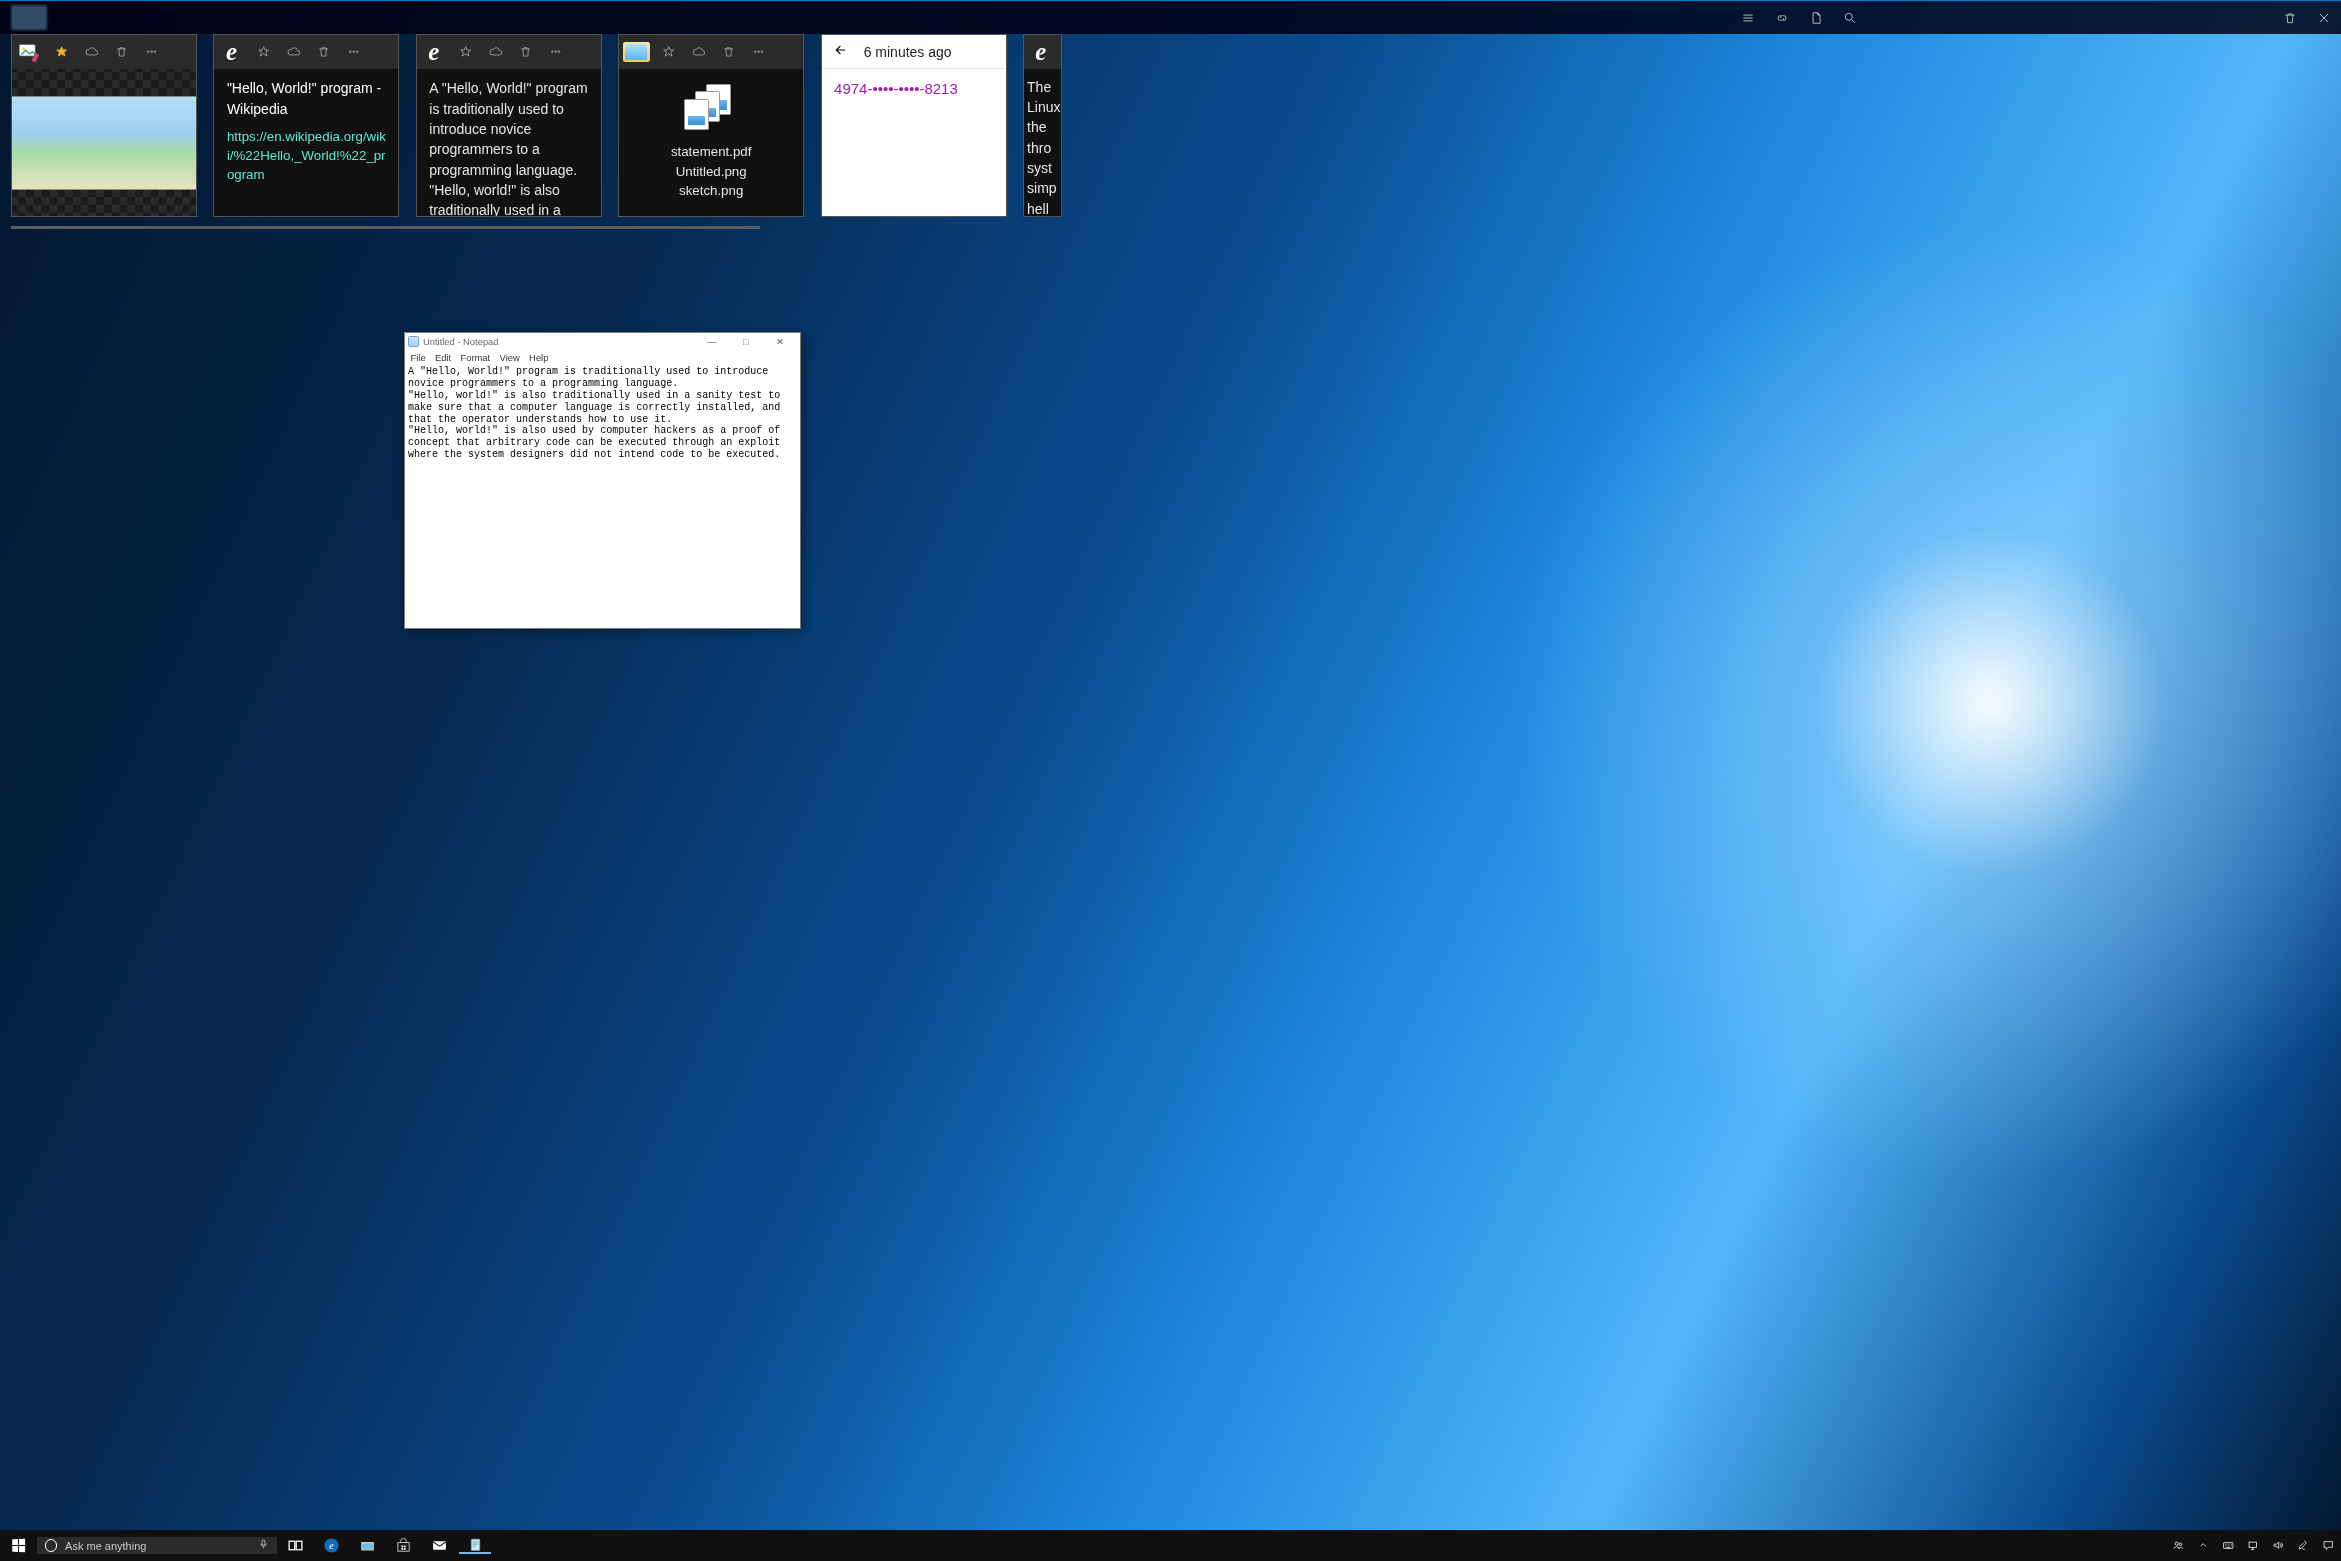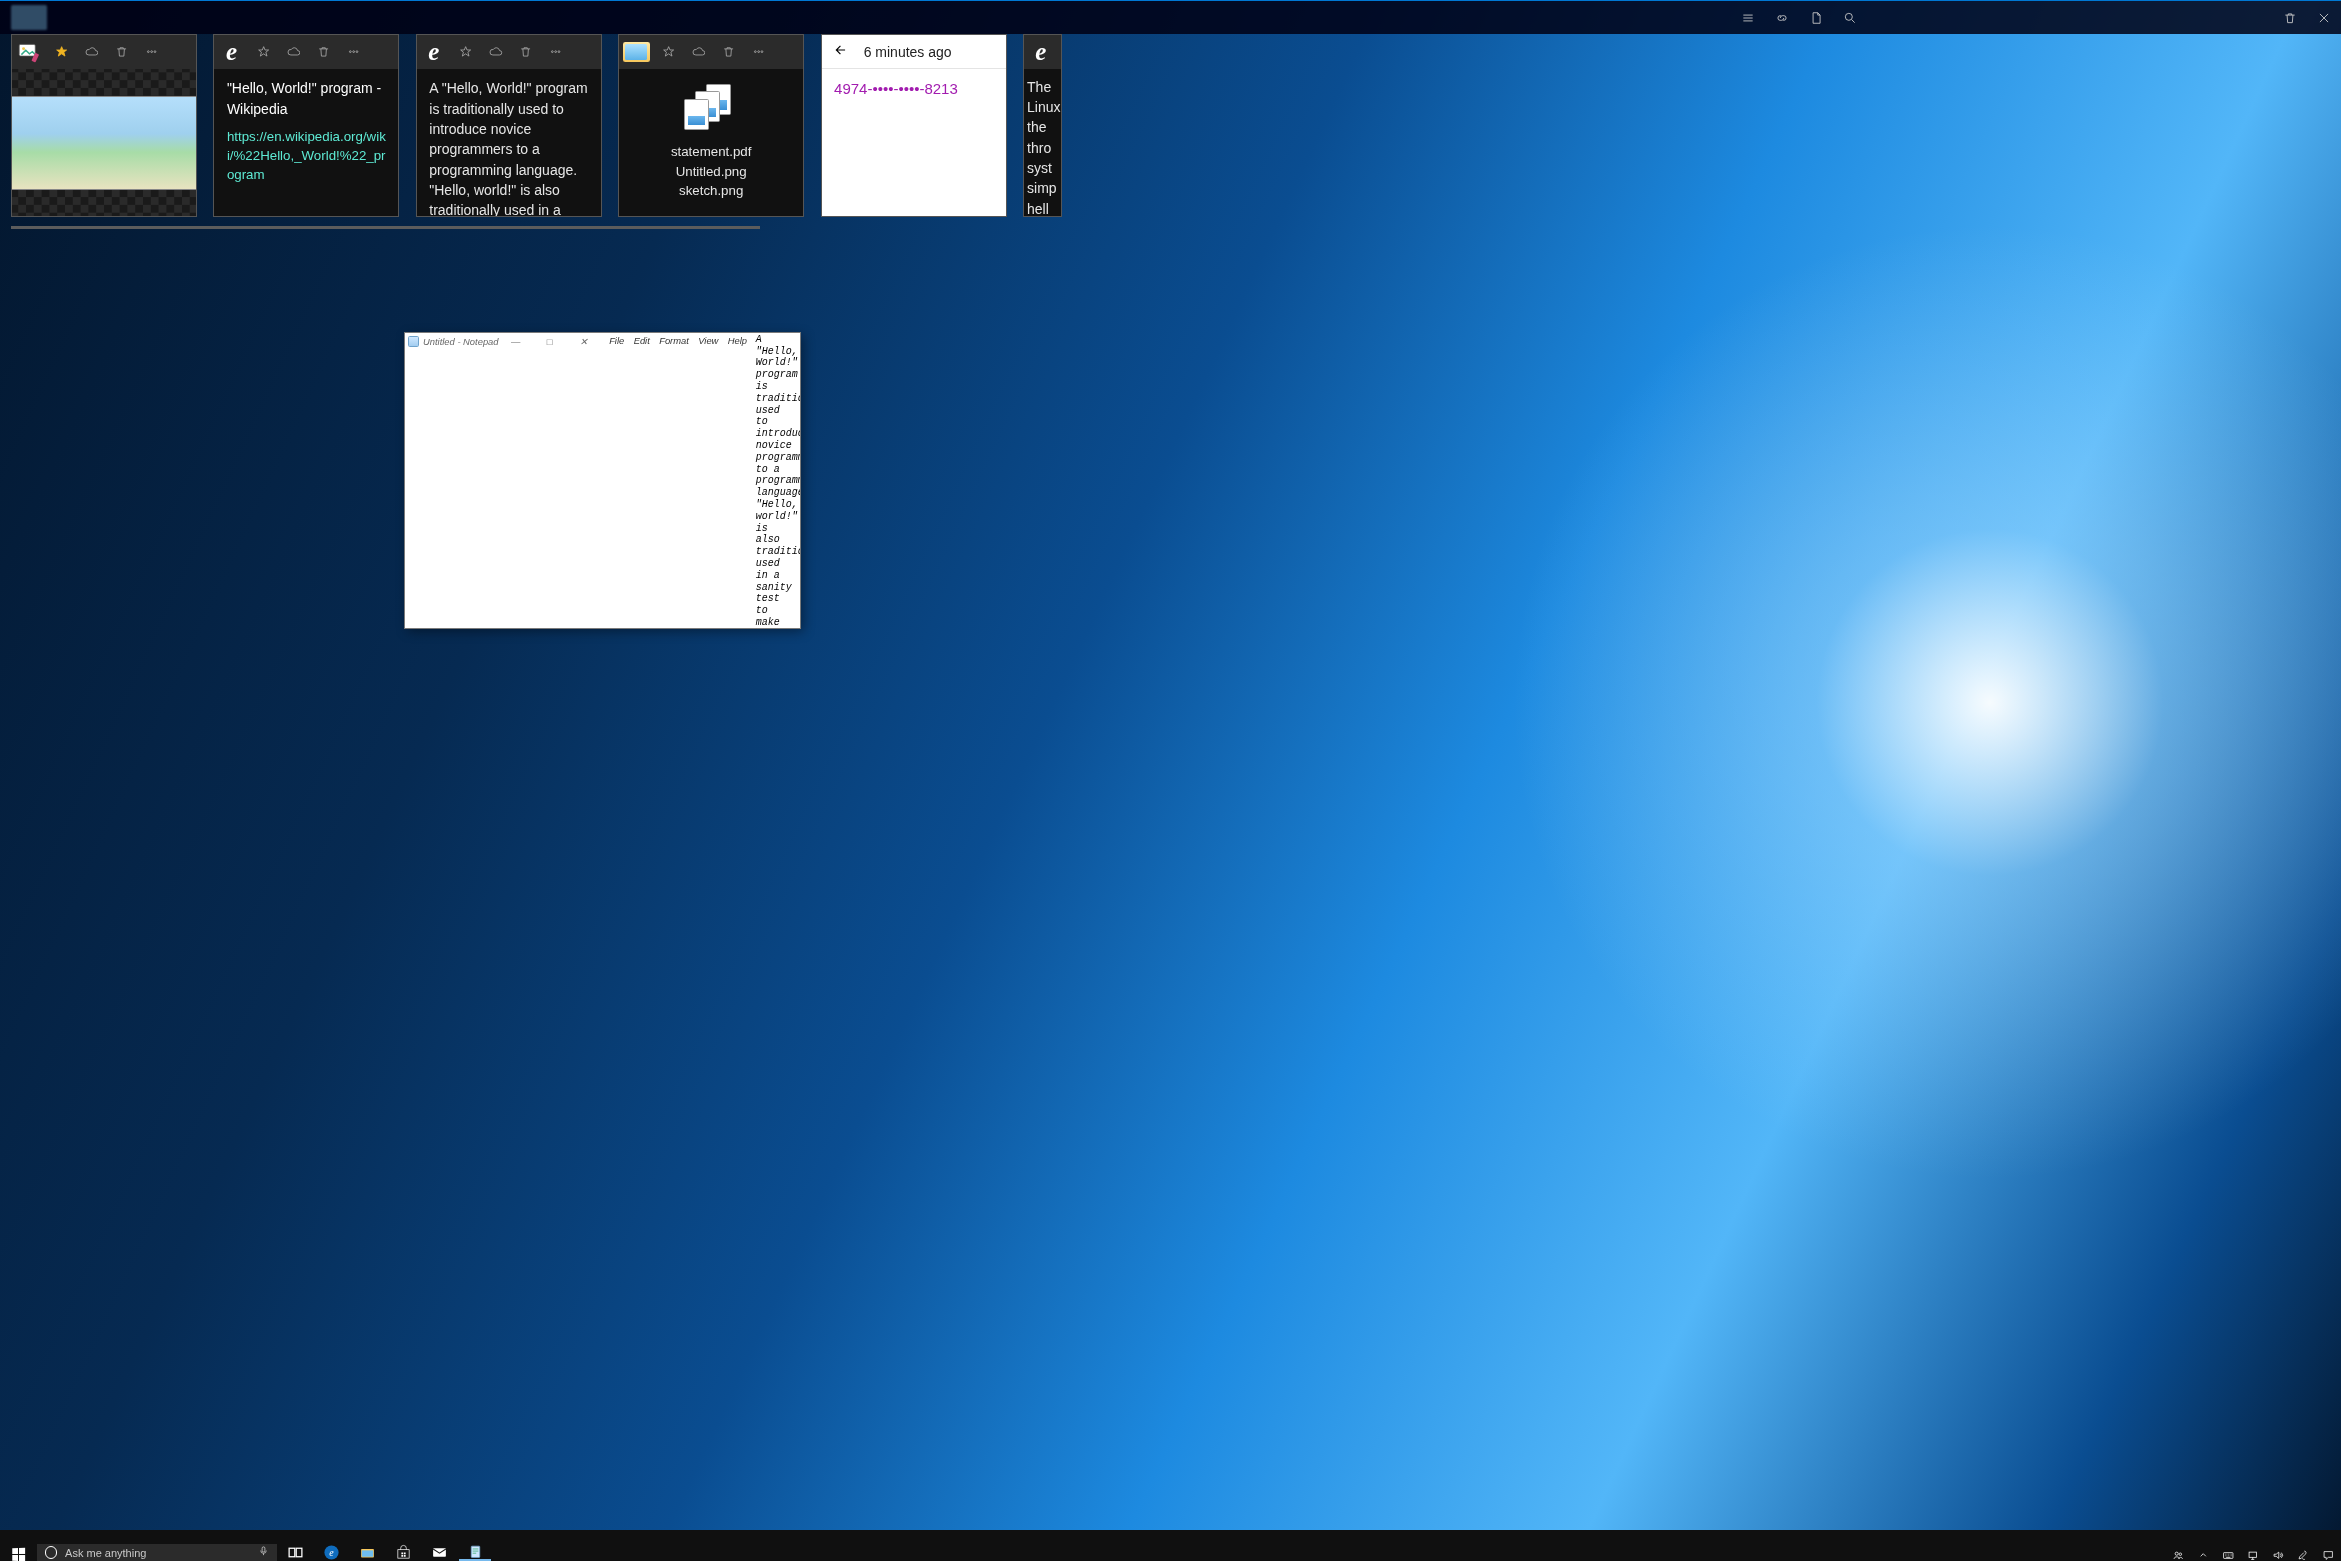--- a/index.html
+++ b/index.html
@@ -84,34 +84,34 @@
   .timeline-scroll {
     position:absolute; top:226px; left:11px; width:749px; height:3.1px;
     background:#5c5c5c;
   }
 
   
   .notepad {
     position:absolute; left:404px; top:332px; width:397px; height:297px;
     background:#fff; border:0.8px solid #7a7a7a;
     box-shadow: 3.1px 3.1px 11px rgba(0,0,0,0.4);
-    display:flex;flex-direction:row;font-style:italic;
+    display:flex;flex-direction:column;
   }
   .np-titlebar{height:17px;background:#fff;display:flex;align-items:center;padding:0 3.1px;font-size:9.4px;color:#666;}
   .np-titlebar .np-icon{width:11px;height:11px;margin-right:3.9px;background:linear-gradient(#cfe8ff,#a3cdf0);border:0.8px solid #6fa3cc;border-radius:1.6px;}
   .np-title{flex:1;}
   .np-btn{width:34px;height:17px;display:flex;align-items:center;justify-content:center;color:#666;cursor:pointer;font-size:9.4px;}
   .np-menubar{height:15.6px;display:flex;align-items:center;gap:1.6px;padding:0 1.6px;font-size:9.4px;color:#333;background:#fff;}
   .np-menu{padding:0.8px 3.9px;cursor:pointer;}
   .np-text{flex:1;padding:0.8px 3.1px;font-family:Consolas,'Courier New',monospace;font-size:10px;line-height:1.18;color:#000;white-space:pre-wrap;overflow-y:scroll;}
 
   
   .taskbar {
     position:absolute;left:0;right:0;bottom:0;height:31px;
-    background:#101010;display:flex;align-items:flex-end;color:#fff;
+    background:#101010;display:flex;align-items:center;color:#fff;
   }
   .tb-start{width:37px;display:flex;align-items:center;justify-content:center;cursor:pointer;}
   .winlogo{display:grid;grid-template-columns:6.2px 6.2px;grid-template-rows:6.2px 6.2px;gap:0.8px;transform:perspective(31px) rotateY(-8deg);}
   .winlogo div{background:#fff;}
   .tb-search{width:240px;background:#2b2b2b;display:flex;align-items:center;padding:0 7.8px;gap:7.8px;cursor:text;}
   .tb-search .circ{width:12.5px;height:12.5px;border:1.6px solid #fff;border-radius:50%;}
   .tb-search .ph{color:#c9c9c9;font-size:11px;flex:1;}
   .tb-search .mic{color:#bbb;}
   .tb-item{width:36px;display:flex;align-items:center;justify-content:center;cursor:pointer;position:relative;}
   .tb-item.active::after{content:"";position:absolute;left:1.6px;right:1.6px;bottom:0;height:1.6px;background:#76b9ed;}

